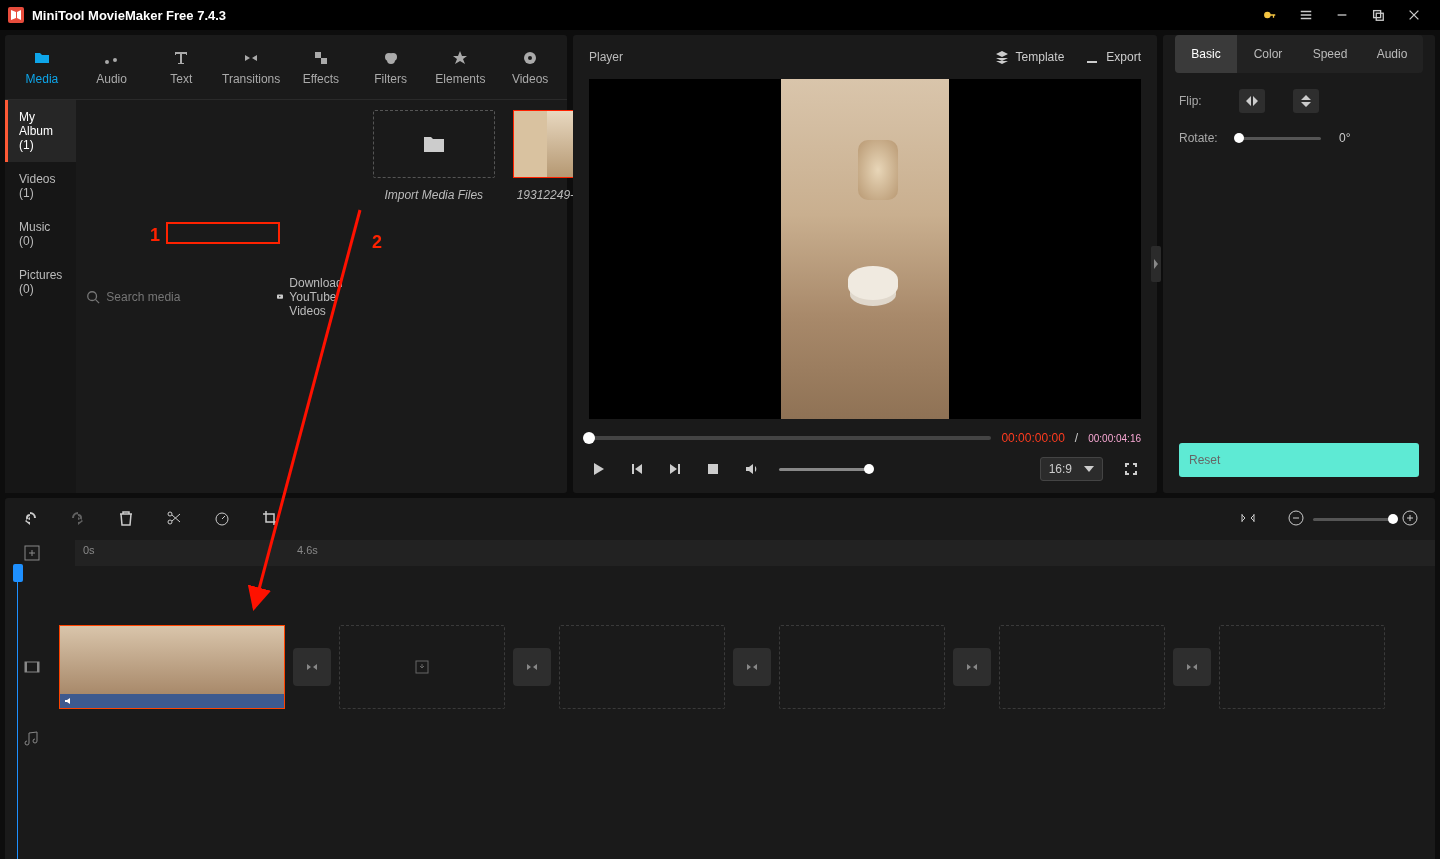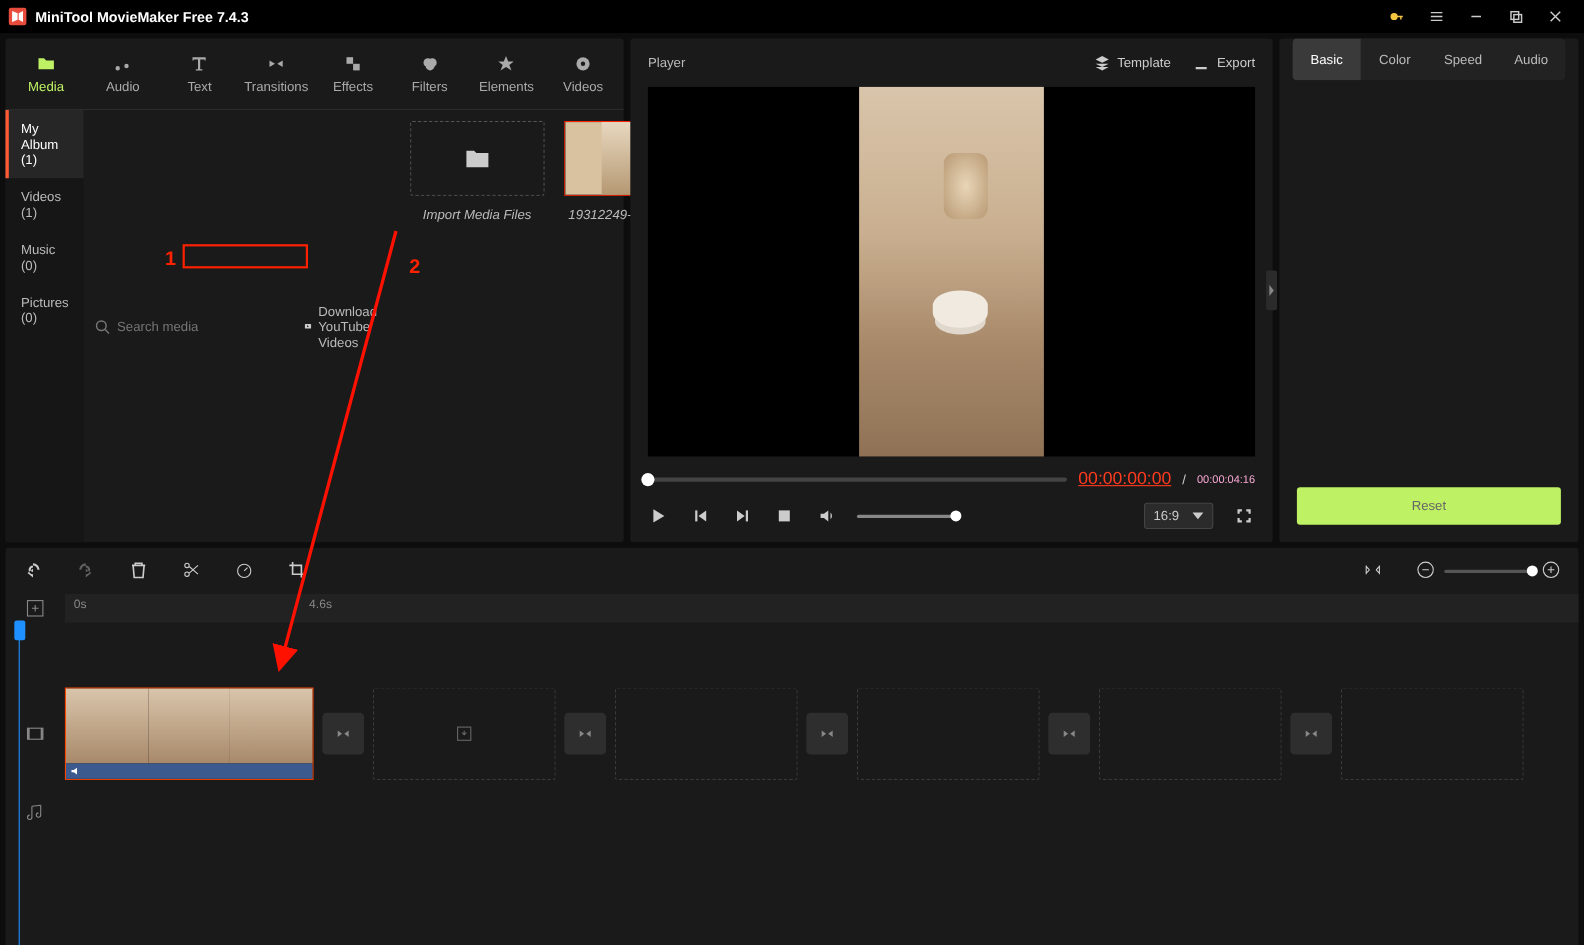--- a/index.html
+++ b/index.html
@@ -17,21 +17,21 @@
 
 
 .main-row { display: flex; height: 468px; padding: 5px; gap: 6px; }
 .left-panel { width: 562px; background: #1a1a1a; border-radius: 3px; display: flex; flex-direction: column; }
 .center-panel { flex: 1; background: #1a1a1a; border-radius: 3px; display: flex; flex-direction: column; position: relative; }
 .right-panel { width: 272px; background: #1a1a1a; border-radius: 3px; display: flex; flex-direction: column; padding: 0; }
 
 
 .top-tabs { height: 64px; display: flex; align-items: center; padding: 0 6px; gap: 8px; }
 .top-tab { width: 62px; display: flex; flex-direction: column; align-items: center; justify-content: center; gap: 4px; color: #aaa; cursor: pointer; padding: 4px 0; }
-.top-tab.active { color: #bef264; }
+.top-tab.active { color: #0ea5e9; }
 .top-tab .ico { width: 20px; height: 20px; display: flex; align-items: center; justify-content: center; }
 .top-tab .ico svg { width: 18px; height: 18px; fill: currentColor; }
 .top-tab .lbl { font-size: 12px; }
 
 
 .left-body { display: flex; flex: 1; border-top: 1px solid #2a2a2a; }
 .sidebar { width: 140px; background: #161616; }
 .sidebar-item { padding: 10px 14px; color: #bbb; cursor: pointer; }
 .sidebar-item.active { background: #262626; color: #fff; border-left: 3px solid #ff5a36; padding-left: 11px; }
 .media-area { flex: 1; display: flex; flex-direction: row; }
@@ -63,21 +63,21 @@
 .player-top .spacer{flex:1;}
 .player-top .btn { display:flex;align-items:center;gap:6px;color:#ccc;cursor:pointer;margin-left:20px;}
 .player-top .btn svg{width:16px;height:16px;fill:#ccc;}
 .preview { margin: 0 16px; flex:1; background:#000; display:flex;align-items:center;justify-content:center; position:relative;}
 .preview-inner { width:168px;height:100%; background:linear-gradient(#d9c5ab 0%,#c9af8f 40%,#a8896a 70%,#8f7255 100%); position:relative;}
 .preview-inner::before{content:"";position:absolute;left:40%;top:55%;width:50px;height:34px;background:#f0eae0;border-radius:50%/40%;box-shadow:0 8px 0 -2px #e0d8cc;}
 .preview-inner::after{content:"";position:absolute;left:46%;top:18%;width:40px;height:60px;background:radial-gradient(ellipse,#e8d6b8,#b89872);border-radius:10px;}
 .scrub { display:flex;align-items:center;gap:10px;padding:12px 16px;}
 .scrub-track{flex:1;height:4px;background:#444;border-radius:2px;position:relative;}
 .scrub-handle{position:absolute;left:0;top:50%;transform:translate(-50%,-50%);width:12px;height:12px;border-radius:50%;background:#fff;}
-.time-cur{color:#ff3b1f;font-size:16px;text-decoration:underline;}
+.time-cur{color:#ff3b1f;font-size:12px;}
 .time-tot{color:#f9a8d4;font-size:10px;}
 .player-controls{display:flex;align-items:center;gap:18px;padding:0 16px 12px;}
 .pc-btn{width:20px;height:20px;display:flex;align-items:center;justify-content:center;cursor:pointer;}
 .pc-btn svg{width:16px;height:16px;fill:#ccc;}
 .vol-track{width:90px;height:3px;background:#888;border-radius:2px;position:relative;}
 .vol-handle{position:absolute;right:0;top:50%;transform:translate(50%,-50%);width:10px;height:10px;border-radius:50%;background:#fff;}
 .player-controls .spacer{flex:1;}
 .aspect-sel{background:#2b2b2b;border:1px solid #444;border-radius:3px;padding:4px 8px;display:flex;align-items:center;gap:12px;cursor:pointer;}
 .fs-btn svg{width:16px;height:16px;fill:#ccc;}
 .panel-handle{position:absolute;right:-4px;top:50%;transform:translateY(-50%);width:10px;height:36px;background:#2b2b2b;border-radius:2px;display:flex;align-items:center;justify-content:center;}
@@ -88,21 +88,21 @@
 .prop-tabs{display:flex;background:#222;margin:0 12px;border-radius:4px;overflow:hidden;}
 .prop-tab{flex:1;text-align:center;padding:12px 0;cursor:pointer;color:#bbb;font-size:12px;}
 .prop-tab.active{background:#3a3a3a;color:#fff;}
 .prop-body{padding:16px;}
 .prop-row{display:flex;align-items:center;margin-bottom:18px;}
 .prop-row .k{width:60px;color:#aaa;}
 .flip-btn{width:26px;height:24px;background:#2e2e2e;border-radius:3px;display:flex;align-items:center;justify-content:center;margin-right:28px;cursor:pointer;}
 .flip-btn svg{width:14px;height:14px;fill:#ccc;}
 .rot-track{width:82px;height:3px;background:#555;border-radius:2px;position:relative;margin-right:18px;}
 .rot-handle{position:absolute;left:0;top:50%;transform:translate(-50%,-50%);width:10px;height:10px;background:#fff;border-radius:50%;}
-.reset-btn{margin:auto 16px 16px;background:#bef264;color:#666;text-align:center;padding:10px;border-radius:3px;cursor:pointer;}
+.reset-btn{margin:auto 16px 16px;background:#5eead4;color:#666;text-align:left;padding:10px;border-radius:3px;cursor:pointer;}
 
 
 .timeline{background:#1a1a1a;margin:0 5px 5px;border-radius:3px;height:calc(859px - 468px - 10px);display:flex;flex-direction:column;position:relative;}
 .tl-tools{height:42px;display:flex;align-items:center;padding:0 16px;gap:30px;}
 .tl-tools .spacer{flex:1;}
 .tl-tool{cursor:pointer;}
 .tl-tool svg{width:18px;height:18px;fill:#ccc;}
 .zoom{display:flex;align-items:center;gap:8px;}
 .zoom-track{width:80px;height:3px;background:#555;border-radius:2px;position:relative;}
 .zoom-handle{position:absolute;right:0;top:50%;transform:translate(50%,-50%);width:10px;height:10px;background:#fff;border-radius:50%;}
@@ -377,20 +377,42 @@
       </div>
   </div>
 
   <div class="right-panel">
     <div class="prop-tabs">
       <div class="prop-tab active">Basic</div>
       <div class="prop-tab">Color</div>
       <div class="prop-tab">Speed</div>
       <div class="prop-tab">Audio</div>
     </div>
+    <div class="prop-body">
+      <div class="prop-row">
+        <div class="k">Flip:</div>
+        <div class="flip-btn">
+            <svg viewBox="0 0 14 14">
+              <path d="M6 2v10L1 7zM8 2v10l5-5z"></path>
+            </svg>
+          </div>
+        <div class="flip-btn">
+            <svg viewBox="0 0 14 14">
+              <path d="M2 6h10L7 1zM2 8h10l-5 5z"></path>
+            </svg>
+          </div>
+      </div>
+      <div class="prop-row">
+        <div class="k">Rotate:</div>
+        <div class="rot-track">
+            <div class="rot-handle"></div>
+          </div>
+        <div>0°</div>
+      </div>
+    </div>
     <div style="flex:1"></div>
     <div class="reset-btn">Reset</div>
   </div>
 </div>
 
 <div class="timeline">
   <div class="tl-tools">
     <div class="tl-tool"><svg viewBox="0 0 18 18">
           <path d="M9 3a6 6 0 016 6h-2a4 4 0 10-4 4v3l-5-4 5-4v3a2 2 0 110-4z" fill="#ccc"></path>
         </svg></div>
@@ -431,21 +453,21 @@
     </div>
   </div>
   <div style="position:relative;flex:1;display:flex;flex-direction:column;">
     <div style="display:flex;">
       <div class="tl-track-head" style="height:26px;">
           <svg viewBox="0 0 18 18">
             <rect x="2" y="2" width="14" height="14" fill="none" stroke="#888"></rect>
             <path d="M9 6v6M6 9h6" stroke="#888"></path>
           </svg>
         </div>
-      <div class="tl-ruler" style="flex:1;margin-left:0;text-align:right;">
+      <div class="tl-ruler" style="flex:1;margin-left:16px;text-align:right;">
         <span class="tick" style="left:8px">0s</span>
         <span class="tick" style="left:222px">4.6s</span>
       </div>
     </div>
     <div class="tl-body">
       <div class="playhead" style="left:12px;">
           <div class="playhead-handle"></div>
         </div>
       <div class="tl-track" style="height:58px;">
         <div class="tl-track-head"></div>

